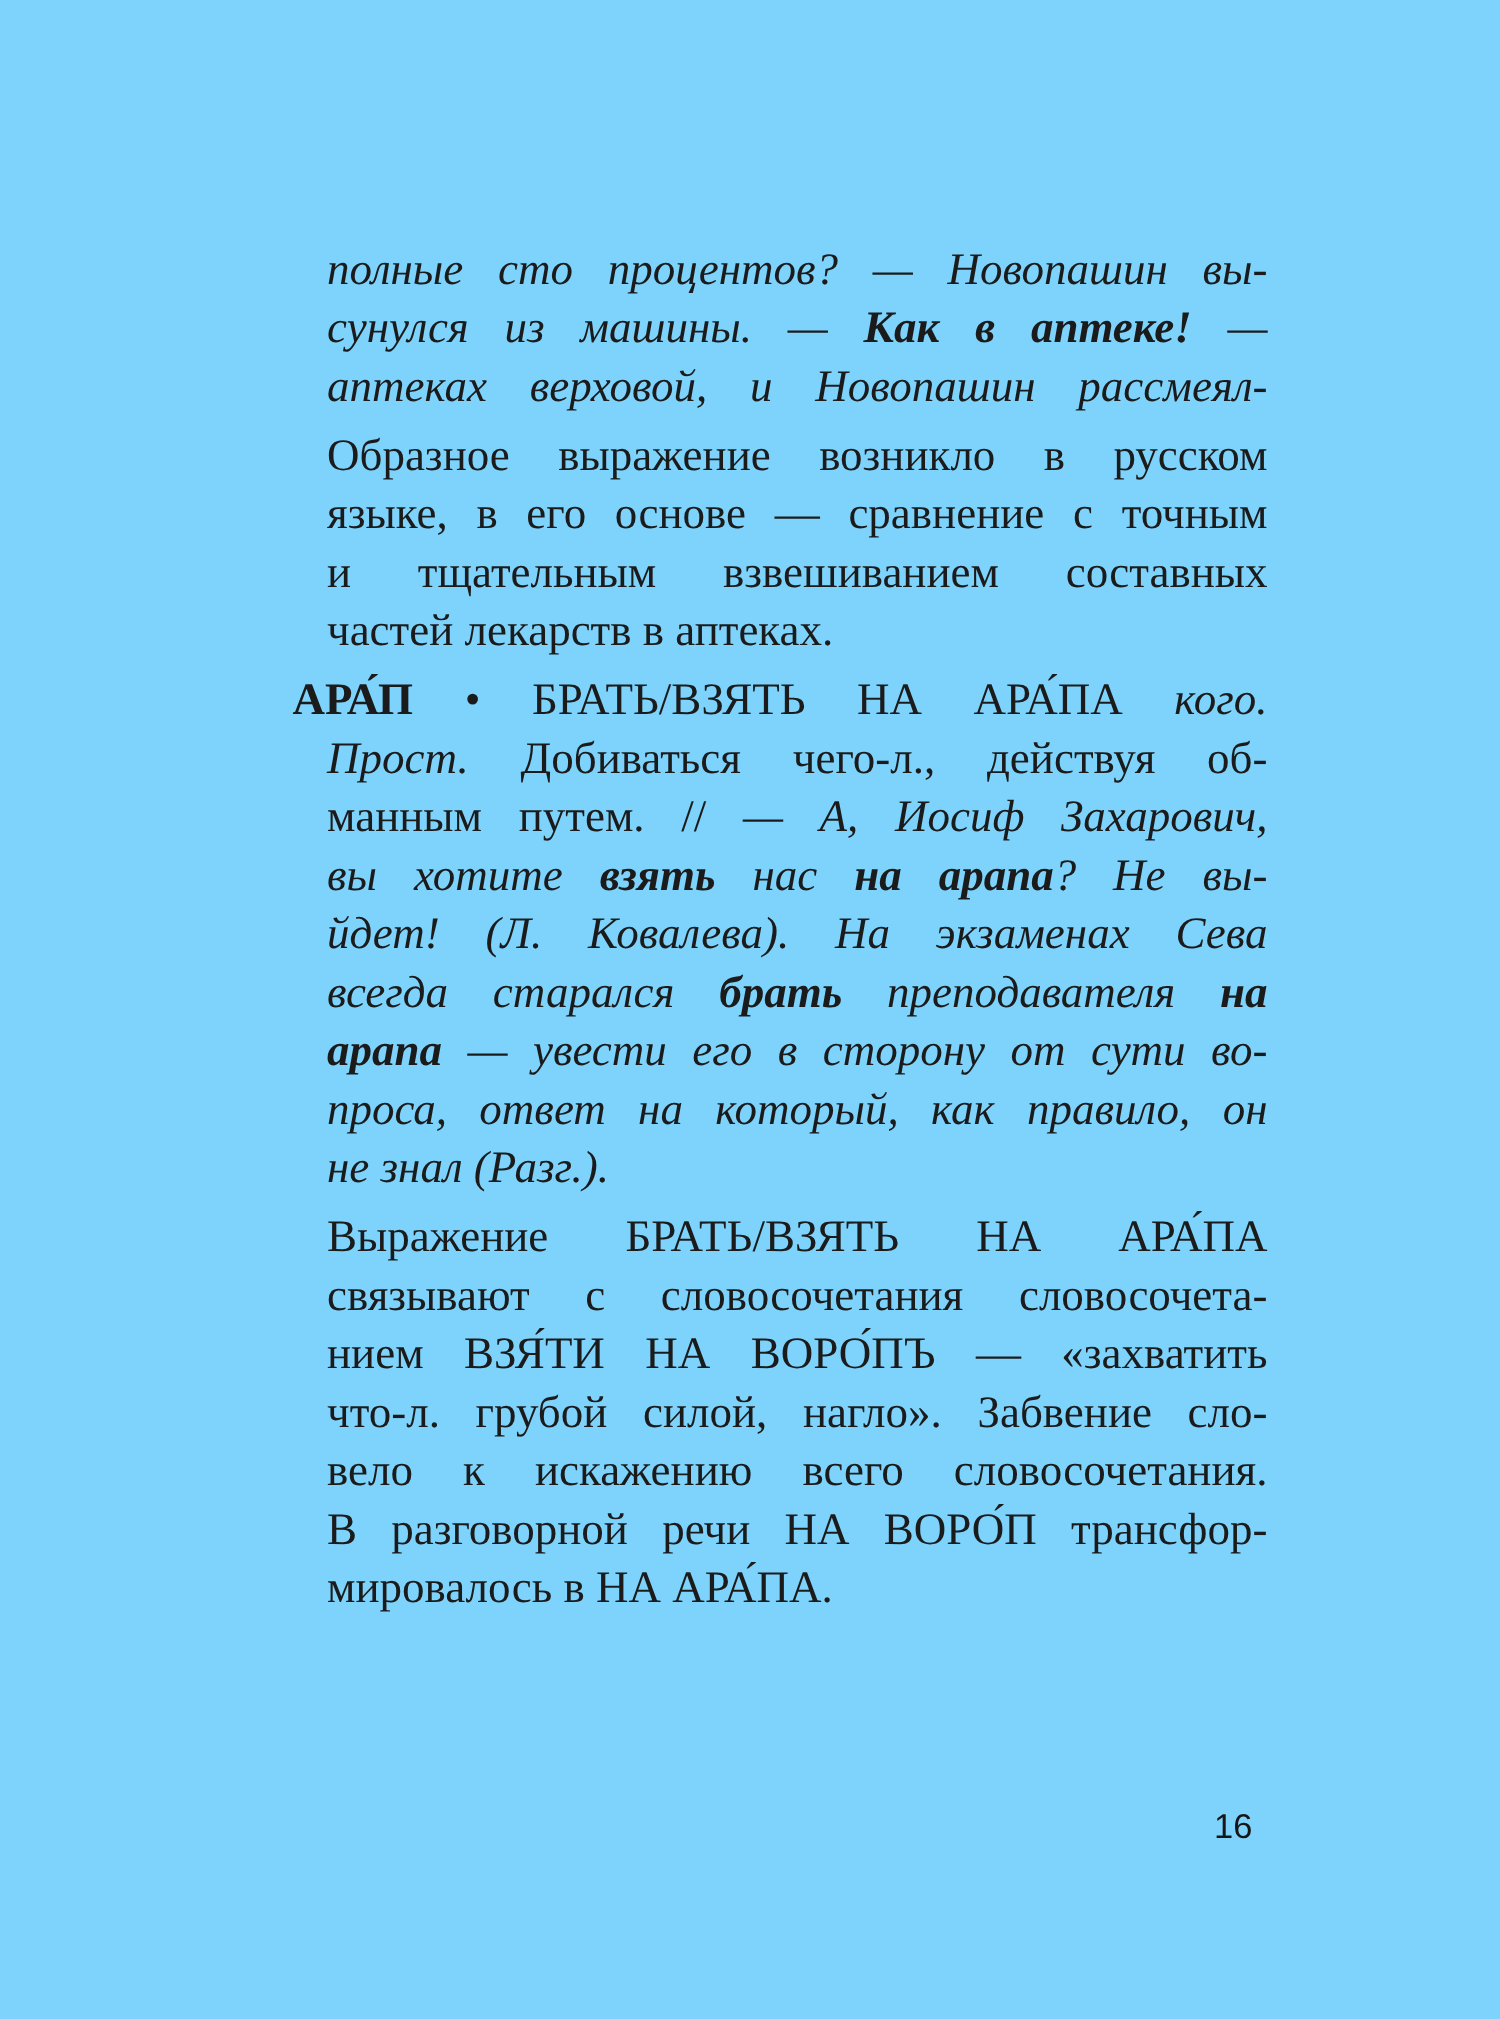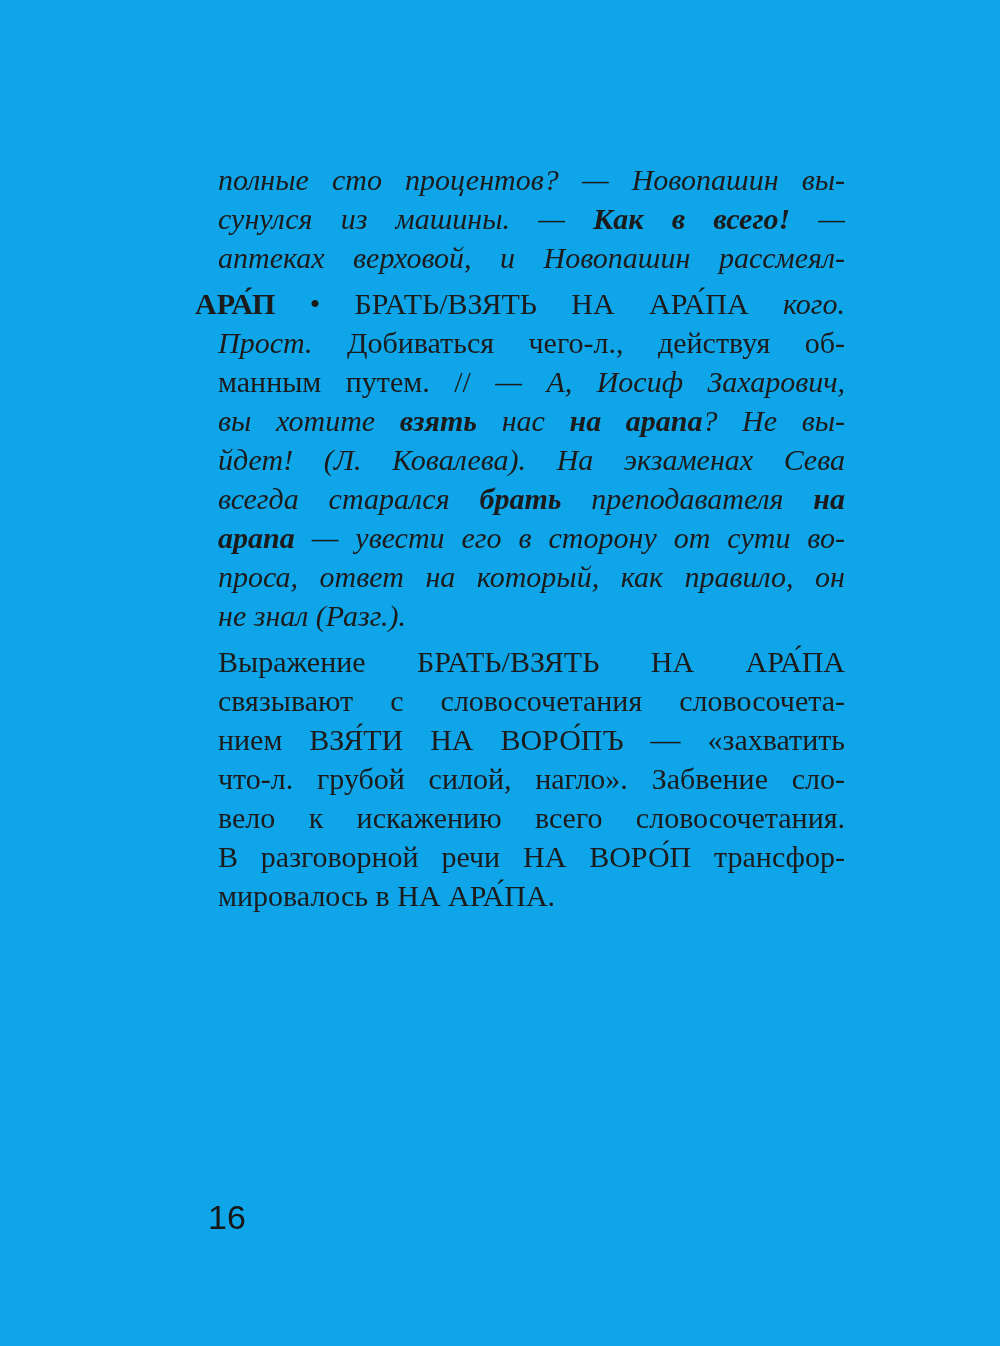--- a/index.html
+++ b/index.html
@@ -1,20 +1,20 @@
 <!DOCTYPE html>
 <html><head>
 <meta charset="utf-8">
 <style>
   html,body{margin:0;padding:0;background:#ffffff;}
   .page{
     position:relative;
     width:1000px;
     height:1346px;
-    background:#0ea5e9;
+    background:#7dd3fc;
     font-family:"Liberation Serif","DejaVu Serif",serif;
     color:#1b1b1b;
     overflow:hidden;
   }
   .textblock{
     position:absolute;
     left:218px;
     top:160px;
     width:627px;
   }
@@ -33,36 +33,42 @@
   .line.hang{
     margin-left:-23px;
   }
   .seg.i{font-style:italic;}
   .seg.b{font-weight:bold;}
   .pagenum{
     position:absolute;
     left:208px;
     top:1198px;
     width:627px;
-    text-align:left;
+    text-align:right;
     font-family:"Liberation Sans","DejaVu Sans",sans-serif;
-    font-size:34px;
+    font-size:23px;
     line-height:38px;
     color:#161616;
   }
 </style>
 </head>
 <body>
 
 <div class="page">
   <div class="textblock">
       <div class="para">
         <div class="line"><span class="seg i">полные сто процентов? — Новопашин вы-</span></div>
-        <div class="line"><span class="seg i">сунулся из машины. — </span><span class="seg i b">Как в всего!</span><span class="seg i"> —</span></div>
+        <div class="line"><span class="seg i">сунулся из машины. — </span><span class="seg i b">Как в аптеке!</span><span class="seg i"> —</span></div>
         <div class="line"><span class="seg i">аптеках верховой, и Новопашин рассмеял-</span></div>
+      </div>
+      <div class="para">
+        <div class="line"><span class="seg">Образное выражение возникло в русском</span></div>
+        <div class="line"><span class="seg">языке, в его основе — сравнение с точным</span></div>
+        <div class="line"><span class="seg">и тщательным взвешиванием составных</span></div>
+        <div class="line last"><span class="seg">частей лекарств в аптеках.</span></div>
       </div>
       <div class="para">
         <div class="line hang"><span class="seg b">АРА́П </span><span class="seg">• </span><span class="seg">БРАТЬ/ВЗЯТЬ НА АРА́ПА </span><span class="seg i">кого.</span></div>
         <div class="line"><span class="seg i">Прост.</span><span class="seg"> Добиваться чего-л., действуя об-</span></div>
         <div class="line"><span class="seg">манным путем. // </span><span class="seg i">— А, Иосиф Захарович,</span></div>
         <div class="line"><span class="seg i">вы хотите </span><span class="seg i b">взять</span><span class="seg i"> нас </span><span class="seg i b">на арапа</span><span class="seg i">? Не вы-</span></div>
         <div class="line"><span class="seg i">йдет! (Л. Ковалева). На экзаменах Сева</span></div>
         <div class="line"><span class="seg i">всегда старался </span><span class="seg i b">брать</span><span class="seg i"> преподавателя </span><span class="seg i b">на</span></div>
         <div class="line"><span class="seg i b">арапа</span><span class="seg i"> — увести его в сторону от сути во-</span></div>
         <div class="line"><span class="seg i">проса, ответ на который, как правило, он</span></div>

